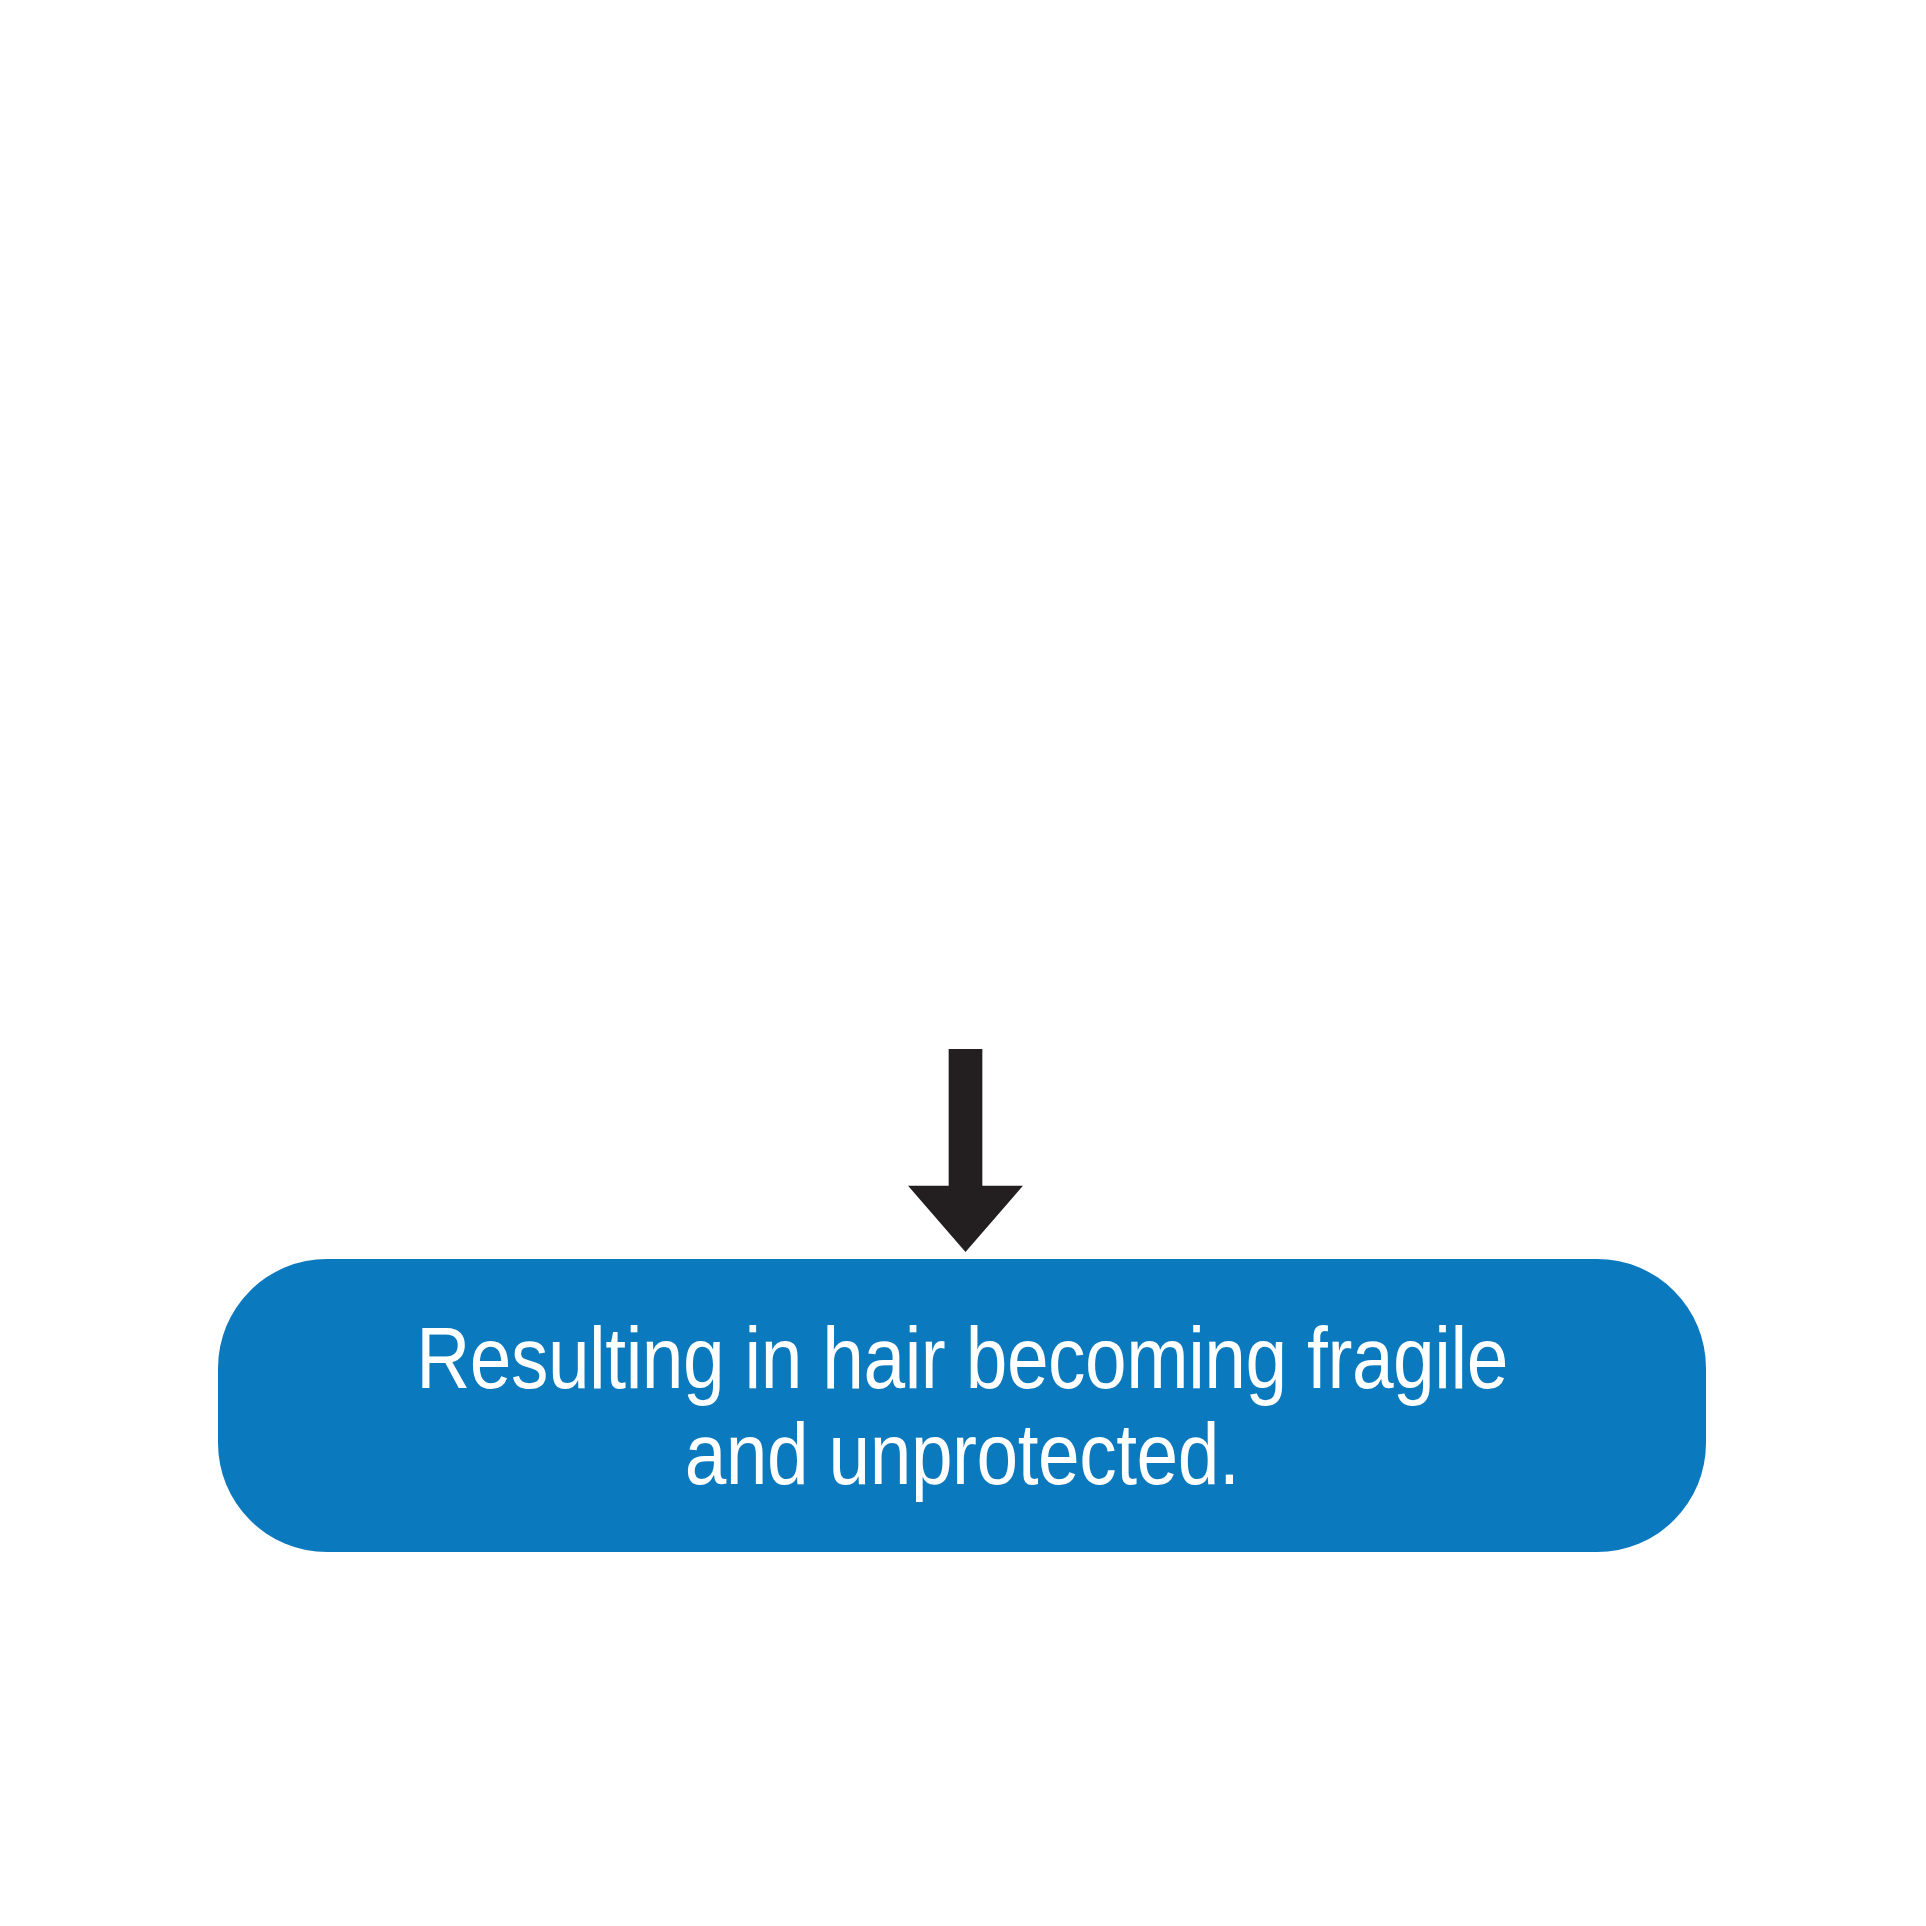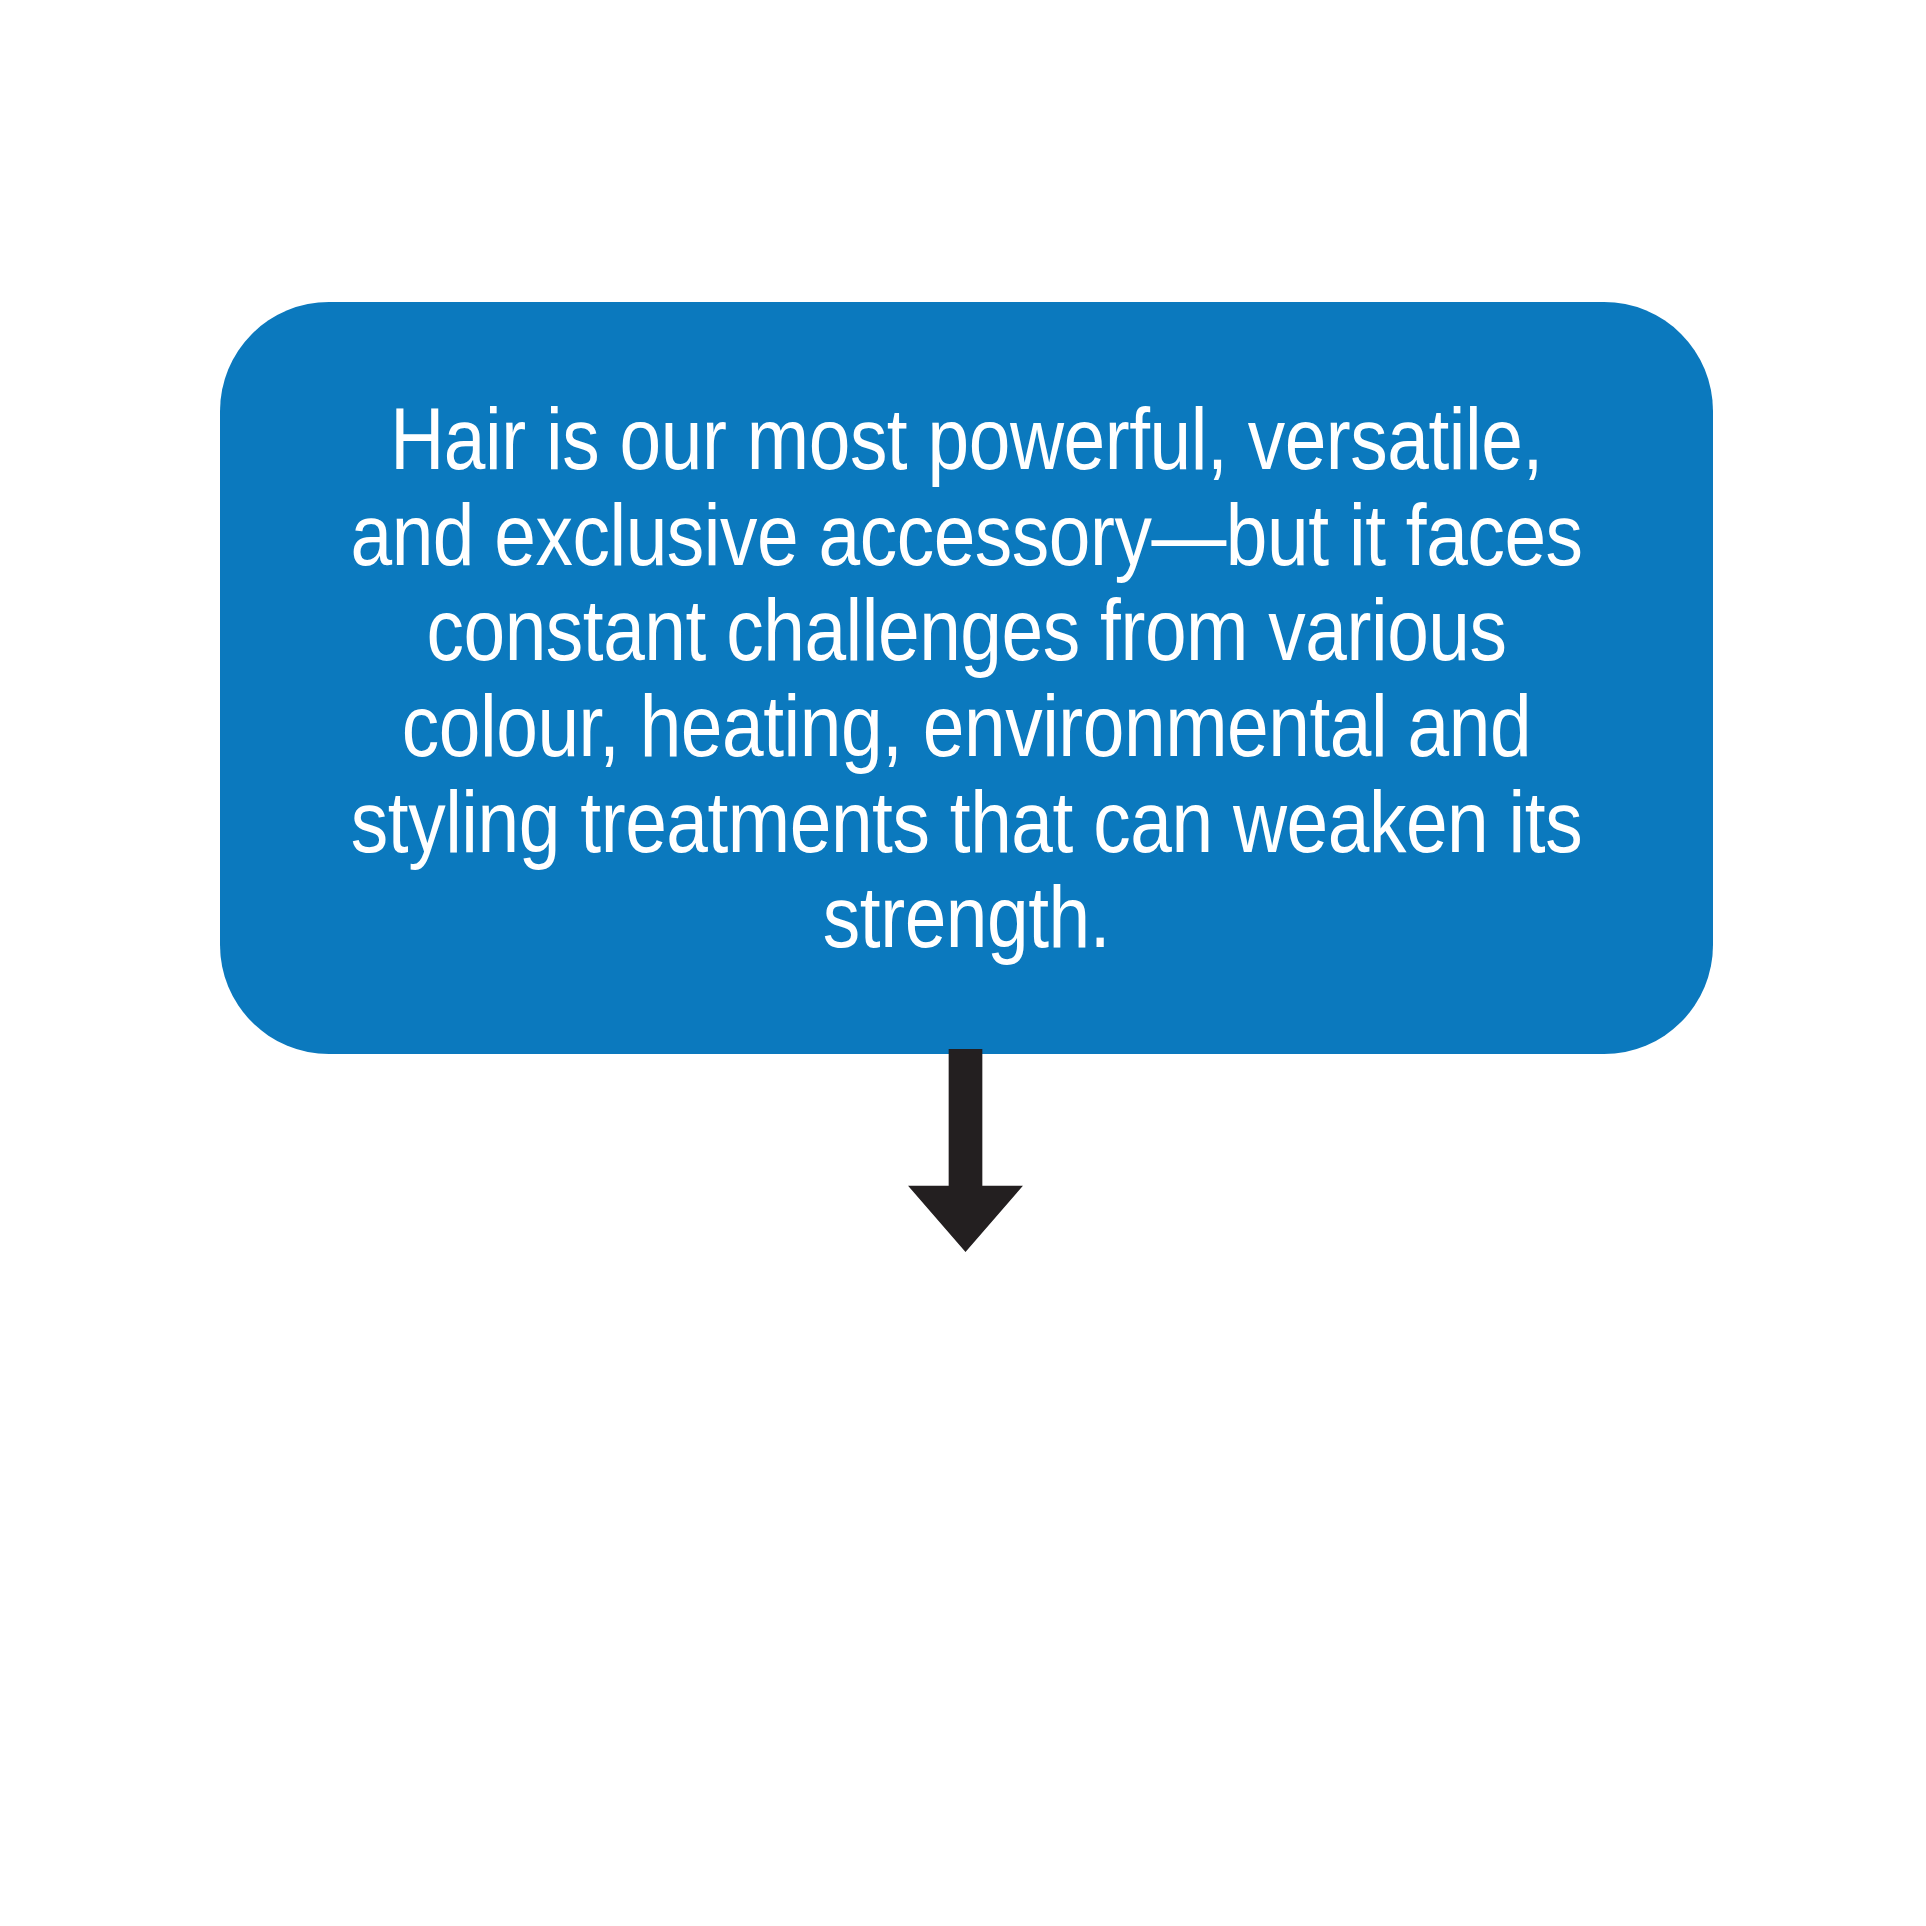--- a/index.html
+++ b/index.html
@@ -77,25 +77,25 @@
     display: block;
     width: 139px;
     height: 210px;
   }
 </style>
 </head>
 <body>
 
 <div id="flowchart">
 
-  <div class="node" id="node-problem">
-    <div class="node-text">Hair is our most powerful, versatile, and exclusive accessory—but it faces constant challenges from various colour, heating, environmental and styling treatments that can weaken its strength.</div>
-  </div>
 
   <div id="connector-arrow">
     <svg viewBox="0 0 140 212" xmlns="http://www.w3.org/2000/svg" aria-hidden="true">
       <polygon points="53,0 87,0 87,138 128,138 70,205 12,138 53,138" fill="#231F20"></polygon>
     </svg>
   </div>
 
+  <div class="node" id="node-outcome">
+    <div class="node-text">Resulting in hair becoming fragile and unprotected.</div>
+  </div>
 
 </div>
 
 
 </body></html>

